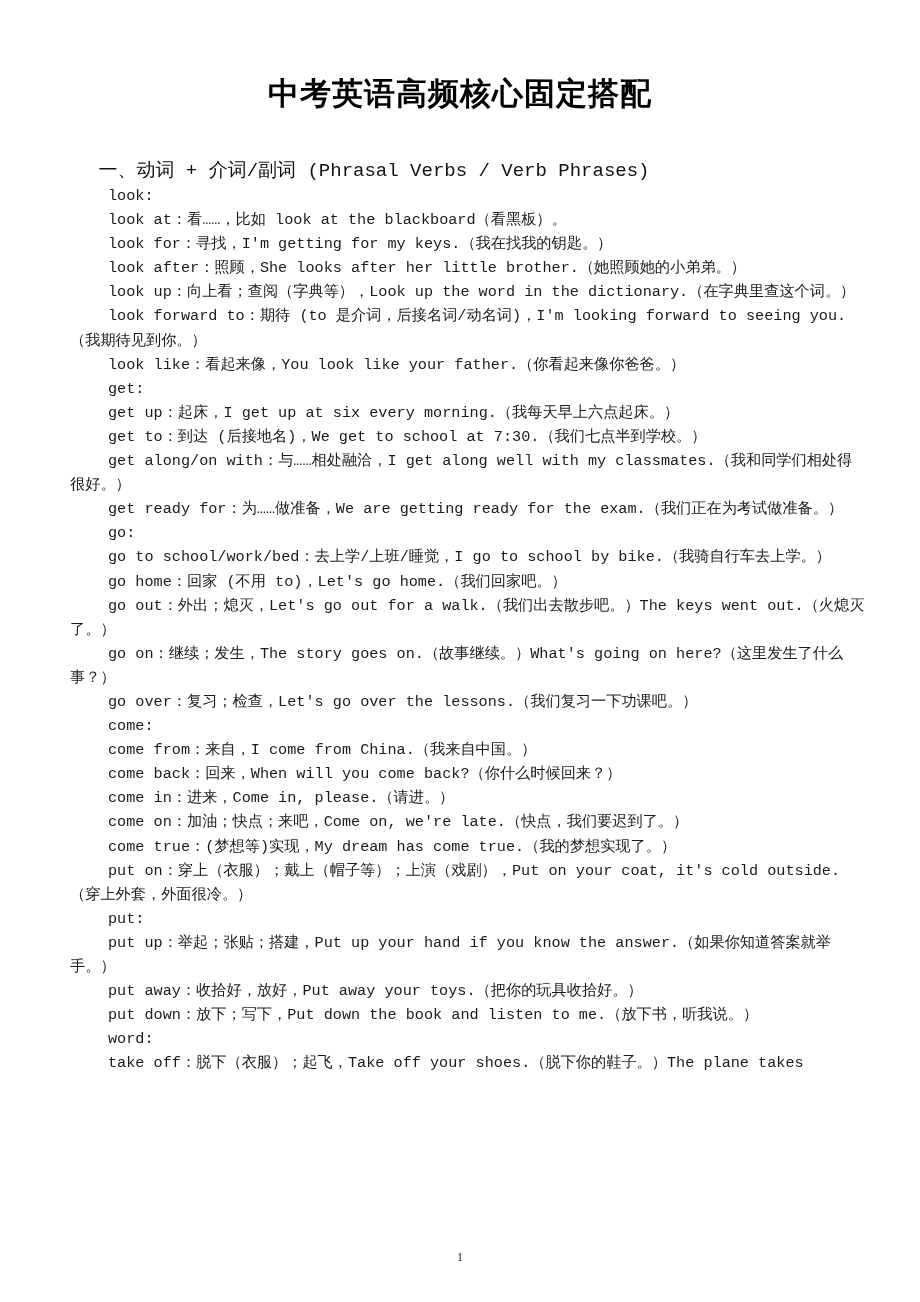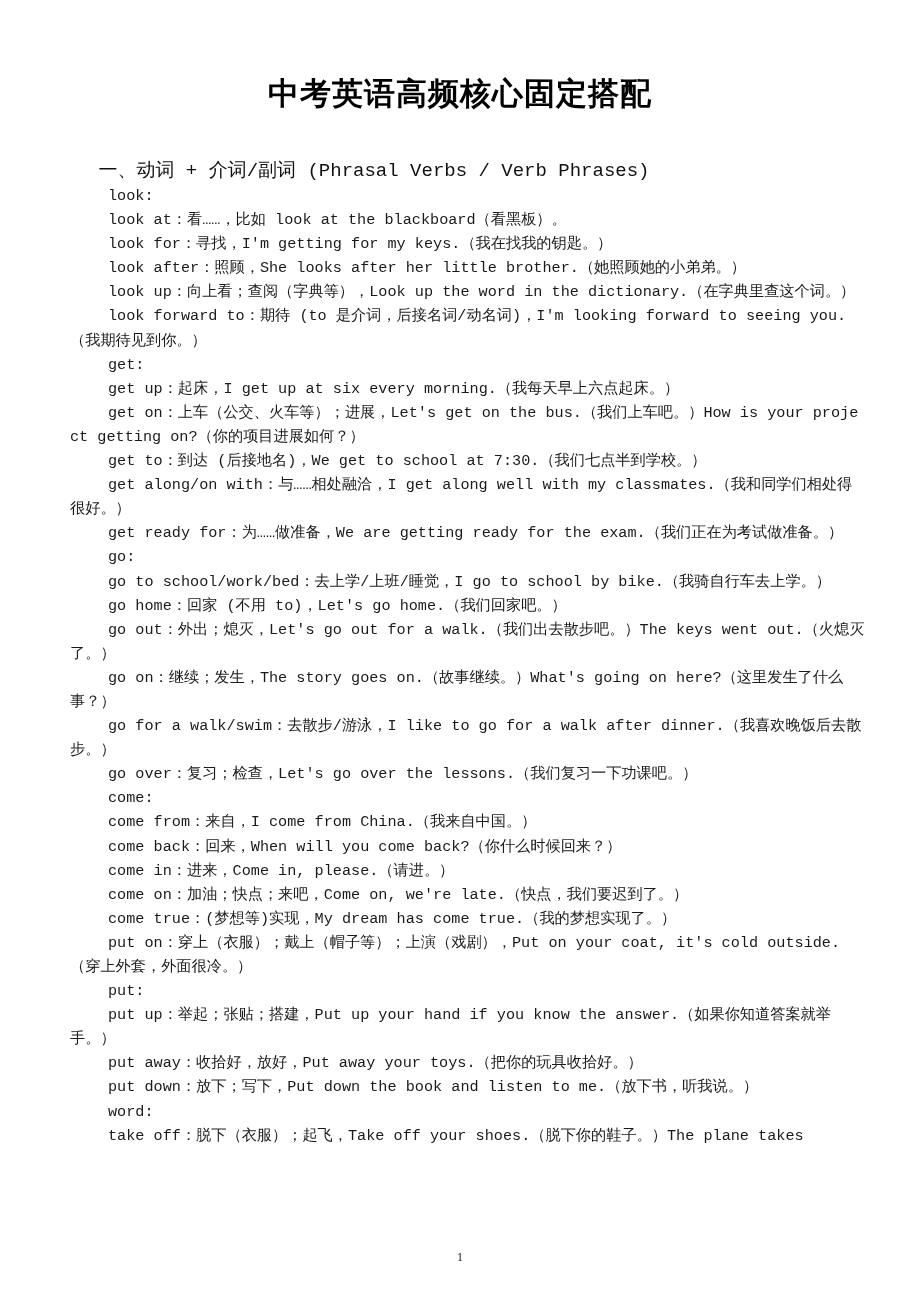--- a/index.html
+++ b/index.html
@@ -32,32 +32,31 @@
 <div class="page">
   <div class="title">中考英语高频核心固定搭配</div>
   <div class="subtitle">一、动词 + 介词/副词 (Phrasal Verbs / Verb Phrases)</div>
   <div class="body">
     <span class="line">look:</span>
     <span class="line">look at：看……，比如 look at the blackboard（看黑板）。</span>
     <span class="line">look for：寻找，I'm getting for my keys.（我在找我的钥匙。）</span>
     <span class="line">look after：照顾，She looks after her little brother.（她照顾她的小弟弟。）</span>
     <span class="line">look up：向上看；查阅（字典等），Look up the word in the dictionary.（在字典里查这个词。）</span>
     <span class="line">look forward to：期待 (to 是介词，后接名词/动名词)，I'm looking forward to seeing you.（我期待见到你。）</span>
+    <span class="line">look like：看起来像，You look like your father.（你看起来像你爸爸。）</span>
     <span class="line">get:</span>
     <span class="line">get up：起床，I get up at six every morning.（我每天早上六点起床。）</span>
-    <span class="line">get on：上车（公交、火车等）；进展，Let's get on the bus.（我们上车吧。）How is your project getting on?（你的项目进展如何？）</span>
     <span class="line">get to：到达 (后接地名)，We get to school at 7:30.（我们七点半到学校。）</span>
     <span class="line">get along/on with：与……相处融洽，I get along well with my classmates.（我和同学们相处得很好。）</span>
     <span class="line">get ready for：为……做准备，We are getting ready for the exam.（我们正在为考试做准备。）</span>
     <span class="line">go:</span>
     <span class="line">go to school/work/bed：去上学/上班/睡觉，I go to school by bike.（我骑自行车去上学。）</span>
     <span class="line">go home：回家 (不用 to)，Let's go home.（我们回家吧。）</span>
     <span class="line">go out：外出；熄灭，Let's go out for a walk.（我们出去散步吧。）The keys went out.（火熄灭了。）</span>
     <span class="line">go on：继续；发生，The story goes on.（故事继续。）What's going on here?（这里发生了什么事？）</span>
-    <span class="line">go for a walk/swim：去散步/游泳，I like to go for a walk after dinner.（我喜欢晚饭后去散步。）</span>
     <span class="line">go over：复习；检查，Let's go over the lessons.（我们复习一下功课吧。）</span>
     <span class="line">come:</span>
     <span class="line">come from：来自，I come from China.（我来自中国。）</span>
     <span class="line">come back：回来，When will you come back?（你什么时候回来？）</span>
     <span class="line">come in：进来，Come in, please.（请进。）</span>
     <span class="line">come on：加油；快点；来吧，Come on, we're late.（快点，我们要迟到了。）</span>
     <span class="line">come true：(梦想等)实现，My dream has come true.（我的梦想实现了。）</span>
     <span class="line">put on：穿上（衣服）；戴上（帽子等）；上演（戏剧），Put on your coat, it's cold outside.（穿上外套，外面很冷。）</span>
     <span class="line">put:</span>
     <span class="line">put up：举起；张贴；搭建，Put up your hand if you know the answer.（如果你知道答案就举手。）</span>

